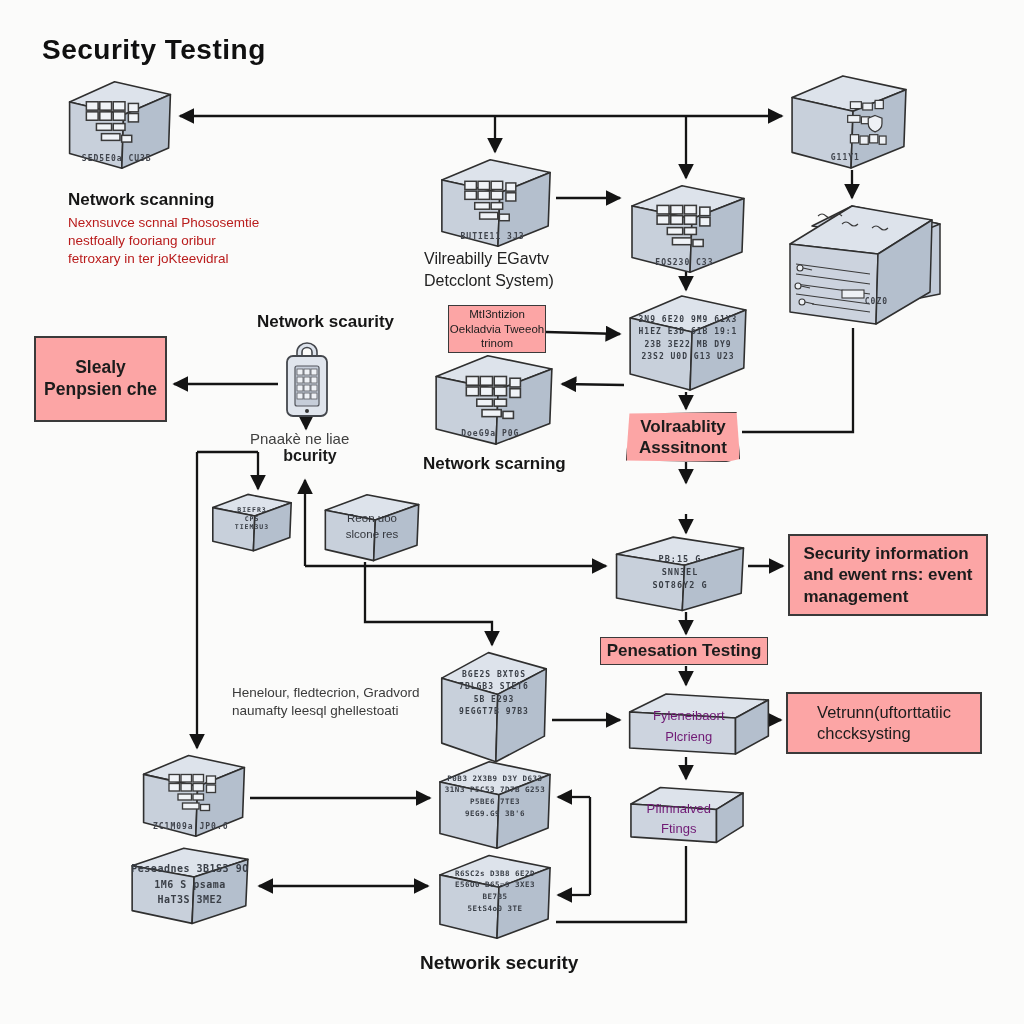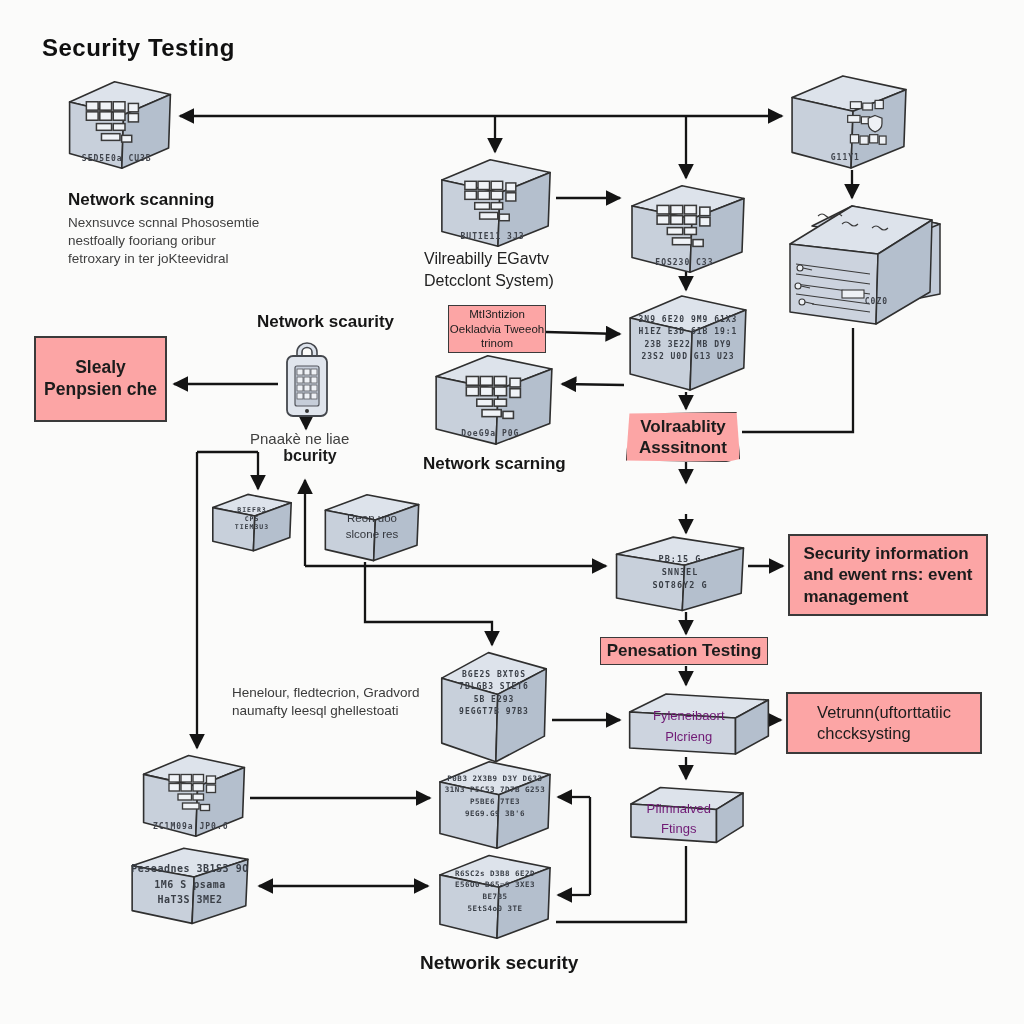--- a/index.html
+++ b/index.html
@@ -1,22 +1,22 @@
 <!DOCTYPE html>
 <html><head>
 <meta charset="utf-8">
 <style>
   html,body{margin:0;padding:0;background:#e9e9e9;}
   #canvas{position:relative;width:1024px;height:1024px;background:#fbfbfa;overflow:hidden;
           font-family:"Liberation Sans", sans-serif;color:#1c1c1c;}
   .abs{position:absolute;}
   .pre{white-space:pre-line;}
-  .title{font-size:24px;font-weight:bold;letter-spacing:.5px;color:#101010;}
+  .title{font-size:28px;font-weight:bold;letter-spacing:.5px;color:#101010;}
   .nodelabel{font-size:17px;font-weight:bold;color:#161616;}
-  .para{font-size:13.5px;line-height:1.35;color:#404040;}
+  .para{font-size:13.5px;line-height:1.35;color:#b91c1c;}
   .box{box-sizing:border-box;background:#fca5a5;border:2px solid #3a3a3a;
        display:flex;align-items:center;justify-content:center;text-align:center;}
   .box.light{background:#fca5a5;}
   .boxtext{font-size:17px;font-weight:bold;line-height:1.25;}
   .boxtext.normal{font-weight:normal;}
   .cube{position:absolute;}
   .cube .shape{position:absolute;left:0;top:0;width:100%;height:100%;}
   .cube .icon{position:absolute;}
   .cube .code{position:absolute;left:0;right:6%;bottom:8%;text-align:center;
       font-family:"DejaVu Sans Mono",monospace;font-weight:bold;font-size:8px;

